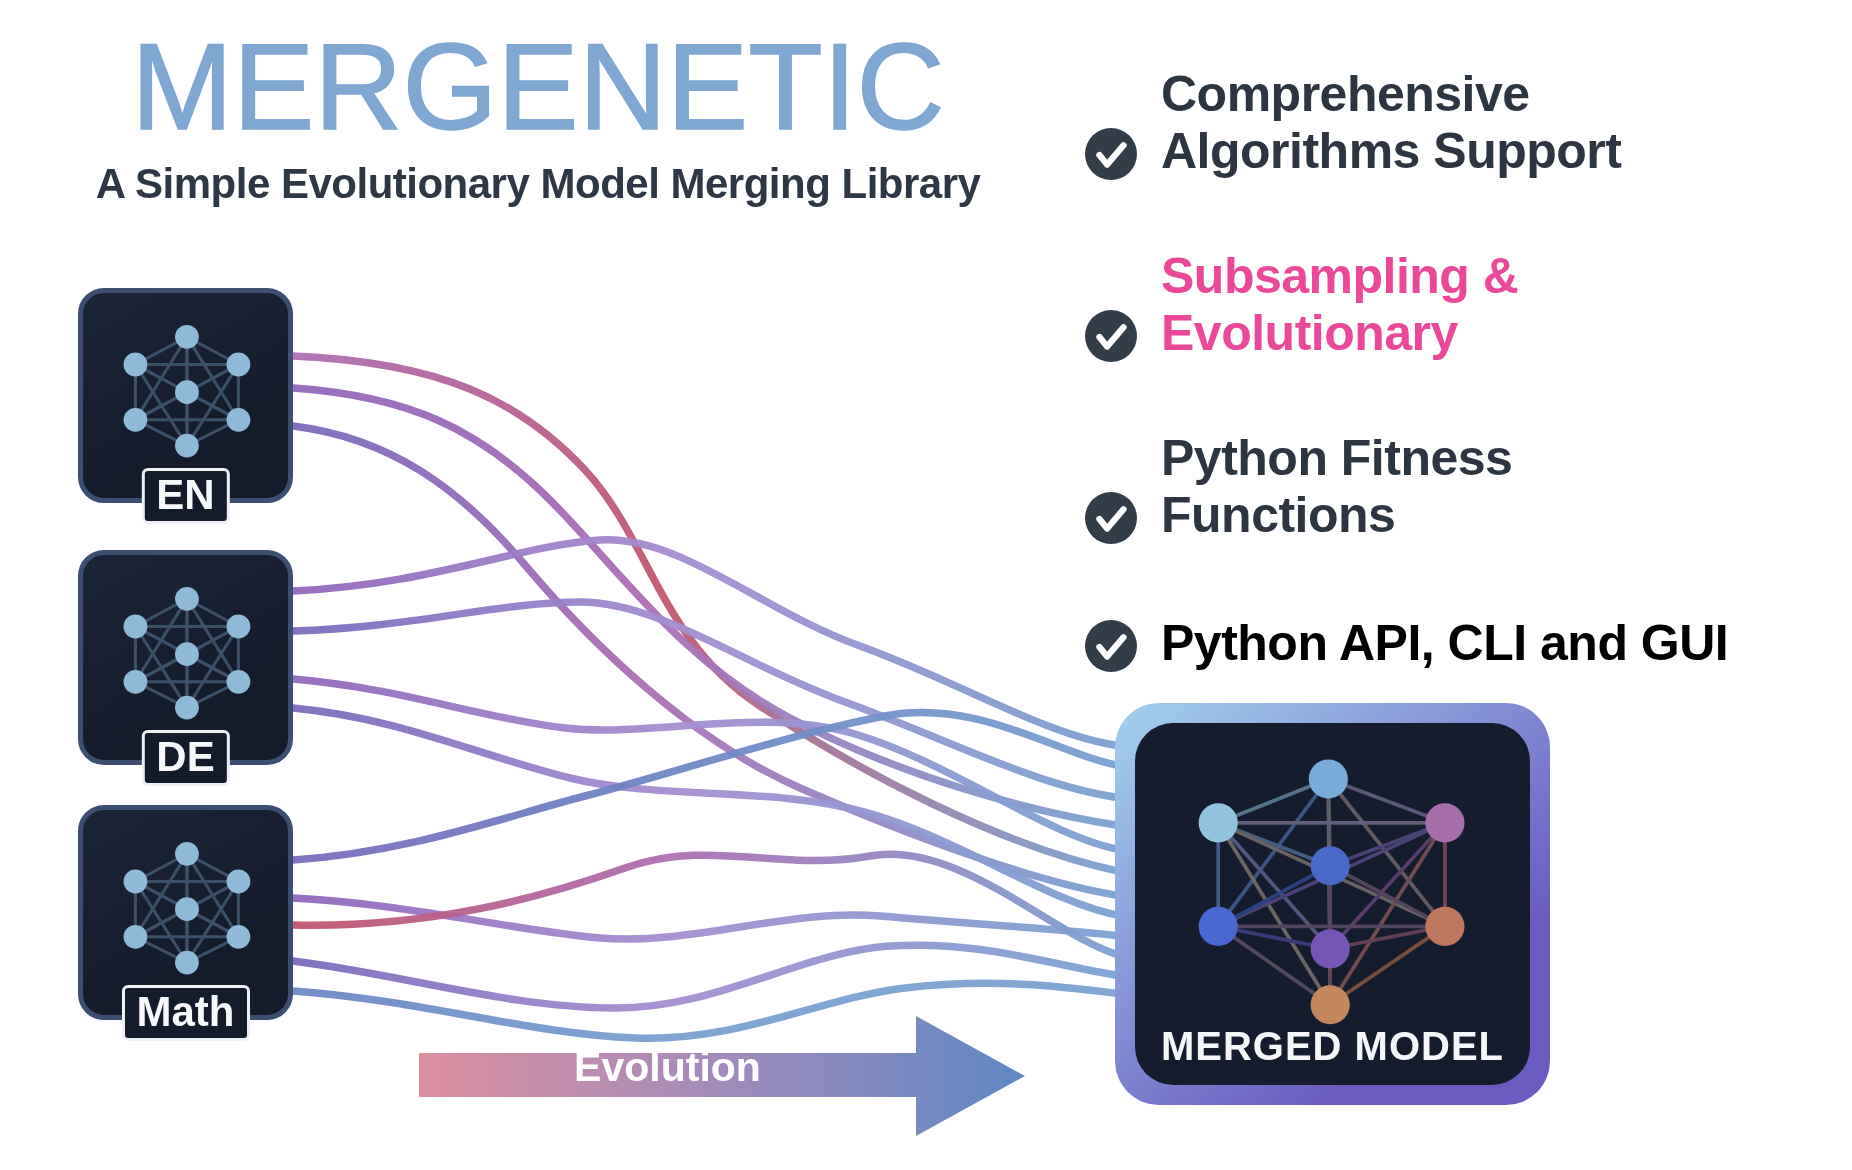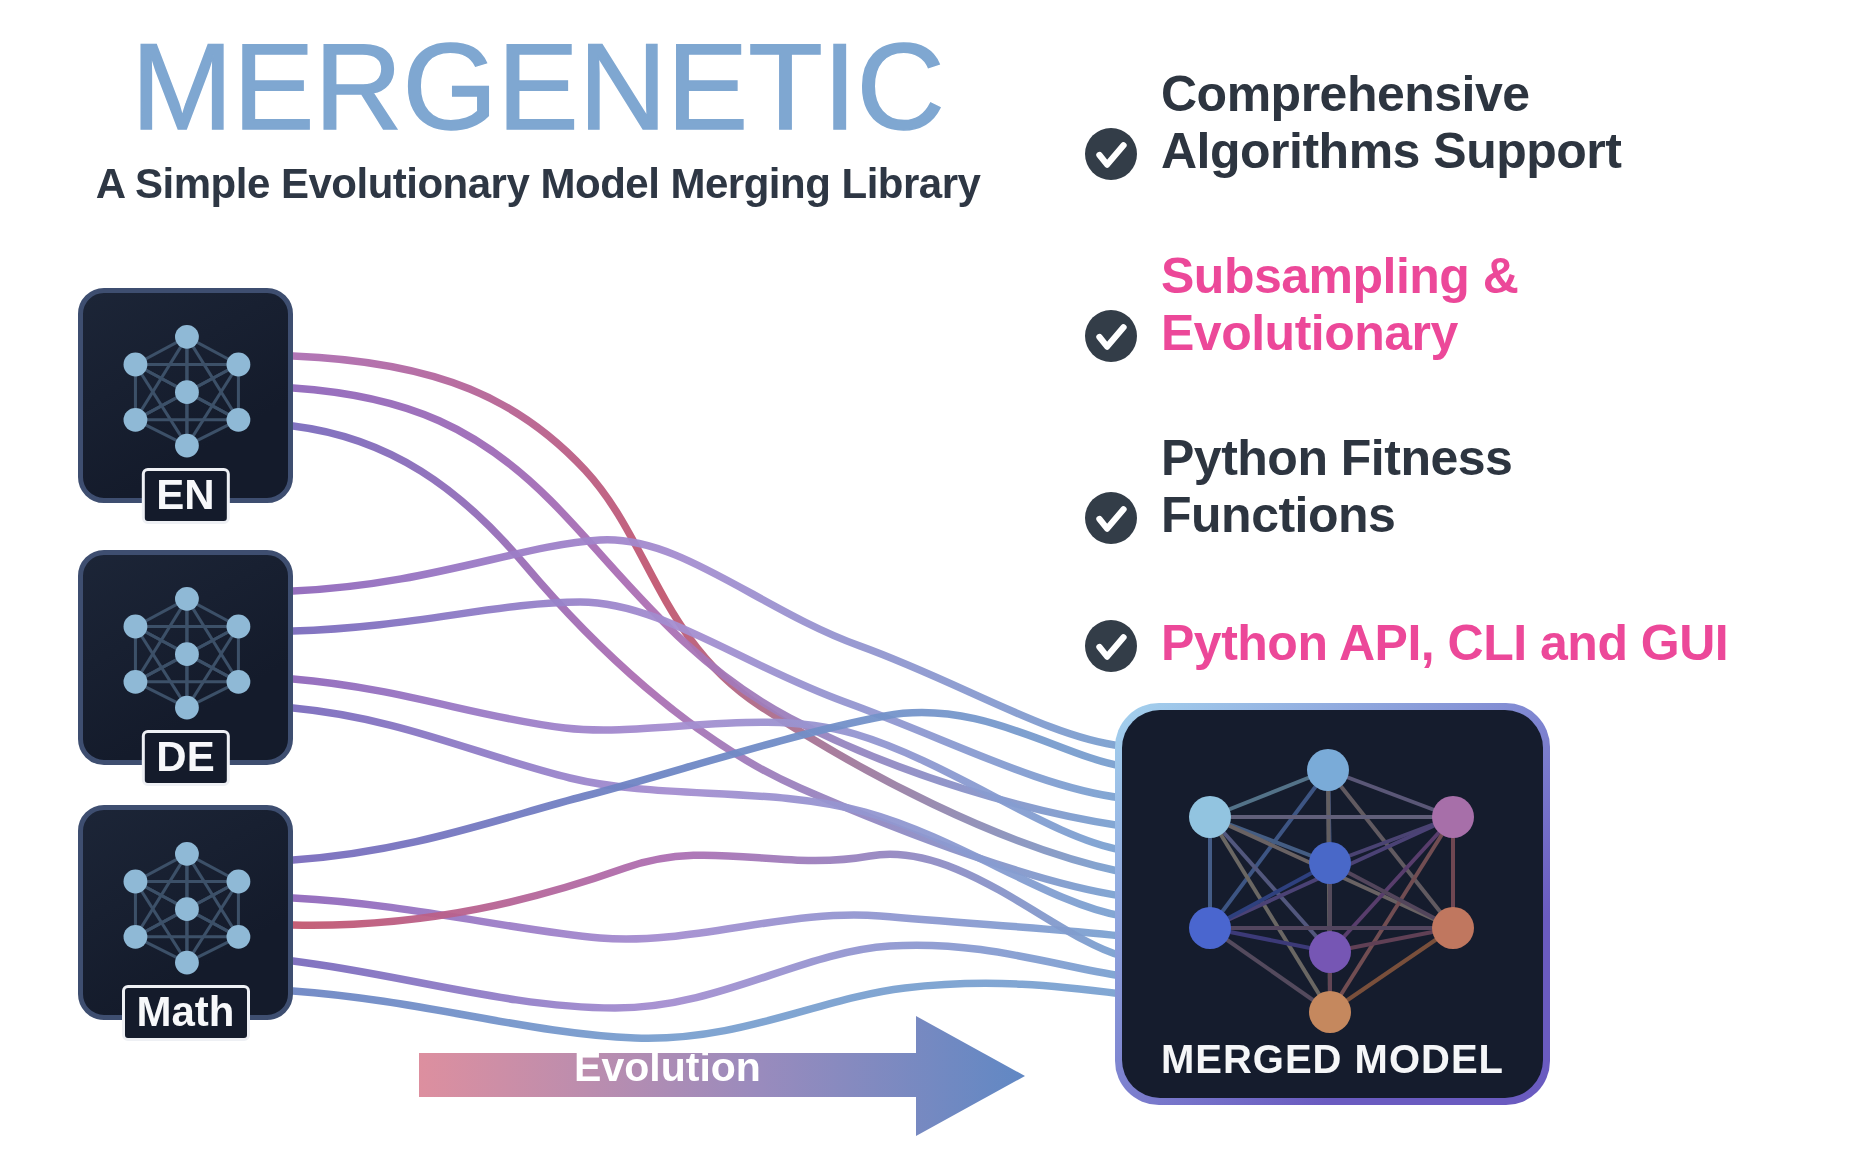--- a/index.html
+++ b/index.html
@@ -33,21 +33,21 @@
   .model-box svg.mini-net{position:absolute;left:0;top:0;width:100%;height:100%;}
   .model-label{
     position:absolute;left:50%;bottom:-26px;transform:translateX(-50%);
     background:#141b2b;color:#f7f8fa;font-size:42px;font-weight:700;
     padding:0px 12px 2px 12px;border:3px solid #eef0f4;border-radius:6px;
     line-height:1.15;white-space:nowrap;z-index:3;
   }
   
   .merged-box{
     position:absolute;left:1115px;top:703px;width:435px;height:402px;box-sizing:border-box;
-    border-radius:44px;padding:7px;z-index:2;
+    border-radius:44px;padding:20px;z-index:2;
   }
   .merged-inner{
     position:relative;width:100%;height:100%;box-sizing:border-box;
     background:#151c2d;border-radius:38px;
   }
   .merged-inner svg{position:absolute;left:0;top:0;width:100%;height:100%;}
   .merged-label{
     position:absolute;left:0;right:0;bottom:16px;text-align:center;
     color:#f5f6f8;font-size:40px;font-weight:700;letter-spacing:1px;
   }
@@ -184,21 +184,21 @@
       <span class="fl">Functions</span>
     </div>
   </div>
   <div class="feature">
     <span class="check">
       <svg viewBox="0 0 54 54" width="52" height="52">
           <circle class="chk-bg" cx="27" cy="27" r="27" fill="#333d48"></circle>
           <path class="chk-mark" d="M15 28 l8 10 l17 -20" fill="none" stroke-width="6.5" stroke-linecap="round" stroke-linejoin="round" stroke="#ffffff"></path>
         </svg>
     </span>
-    <div class="feature-text" style="color: #ec4899;">
+    <div class="feature-text" style="color: #000000;">
       <span class="fl">Python API, CLI and GUI</span>
     </div>
   </div>
 </div>
 
 <div class="model-box" style="top:288px">
   <svg class="mini-net" viewBox="0 0 215 215">
       <line x1="109" y1="46" x2="55" y2="75" stroke="#3c5068" stroke-width="3.2"></line>
       <line x1="109" y1="46" x2="163" y2="75" stroke="#3c5068" stroke-width="3.2"></line>
       <line x1="109" y1="46" x2="109" y2="104" stroke="#3c5068" stroke-width="3.2"></line>

